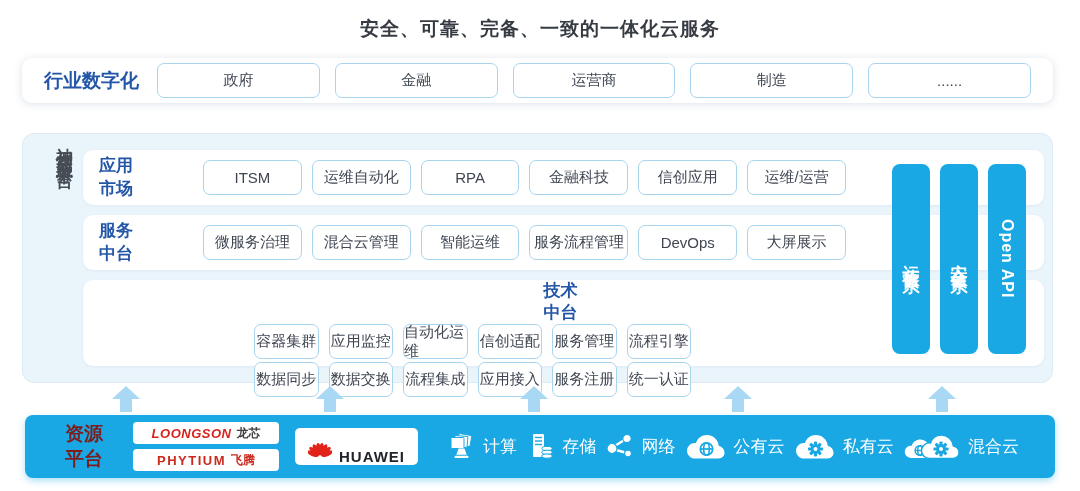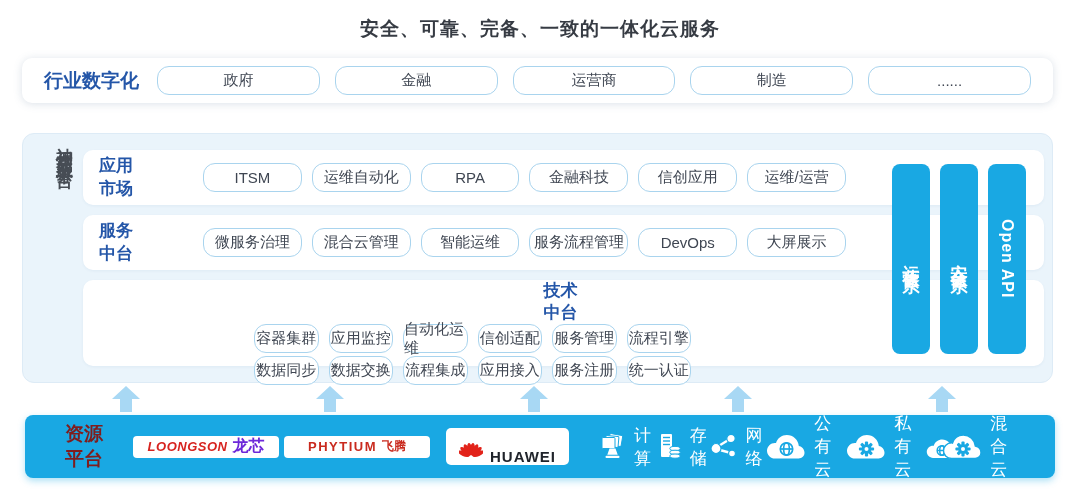--- a/index.html
+++ b/index.html
@@ -8,21 +8,21 @@
 
   .main-title { position:absolute; top:16px; left:0; width:100%; text-align:center;
     font-size:19px; font-weight:bold; color:#363b43; letter-spacing:1px; }
 
   
   .industry-box { position:absolute; left:22px; top:58px; width:1031px; height:45px;
     background:#fff; border-radius:10px; box-shadow:0 1px 8px rgba(90,120,150,.22);
     display:flex; align-items:center; padding:0 22px; }
   .industry-label { font-size:19px; font-weight:bold; color:#2456a8; white-space:nowrap; margin-right:18px; }
   .industry-items { flex:1; display:flex; gap:15px; }
-  .pill-box { flex:1; height:29px; background:#fff; border:1px solid #a9d4ee; border-radius:12px;
+  .pill-box { flex:1; height:35px; background:#fff; border:1px solid #a9d4ee; border-radius:7px;
     display:flex; align-items:center; justify-content:center; font-size:15px; color:#3f4652; }
 
   
   .arrow-row { position:absolute; left:22px; width:1031px; height:26px; }
   .arrow-row.top { top:106px;margin-top:44px; }
   .arrow-row.bottom { top:386px; }
   .up-arrow { position:absolute; top:0; width:28px; height:26px; }
   .up-arrow .head { width:0; height:0; border-left:14px solid transparent; border-right:14px solid transparent; border-bottom:13px solid #a8d8f4; }
   .up-arrow .stem { width:12px; height:13px; background:#a8d8f4; margin:0 auto; }
   .cap-label { position:absolute; left:50%; transform:translateX(-50%); top:1px;
@@ -46,25 +46,25 @@
   .pillar { width:38px; height:190px; background:#19a8e3; border-radius:8px; color:#fff;
     display:flex; align-items:center; justify-content:center; writing-mode:vertical-rl; text-orientation:mixed;
     font-size:17px; font-weight:bold; letter-spacing:4px; }
   .pillar.latin { letter-spacing:1px; font-size:16px; }
 
   
   .resource-bar { position:absolute; left:25px; top:415px; width:1030px; height:63px;
     background:#19a8e3; border-radius:8px; display:flex; align-items:center;
     box-shadow:0 3px 7px rgba(25,168,227,.35); }
   .res-label { margin-left:40px; width:42px; font-size:19px; font-weight:bold; color:#7f1d1d; line-height:1.3; }
-  .vendor-col { margin-left:26px; display:flex; flex-direction:row; gap:5px; }
+  .vendor-col { margin-left:26px; display:flex; flex-direction:column; gap:5px; }
   .vendor-pill { width:146px; height:22px; background:#fff; border-radius:4px;
     display:flex; align-items:center; justify-content:center; gap:5px; }
   .loongson-latin { font-size:13px; font-weight:bold; font-style:italic; color:#d7231f; letter-spacing:.5px; }
-  .loongson-cjk { font-size:16px; font-weight:bold; color:#6d28d9; }
+  .loongson-cjk { font-size:12px; font-weight:bold; color:#404040; }
   .phytium-latin { font-size:13px; font-weight:bold; color:#c92a1e; letter-spacing:1.5px; }
   .phytium-cjk { font-size:12px; font-weight:bold; color:#c92a1e; }
   .huawei-pill { margin-left:16px; height:37px; background:#fff; border-radius:5px;
     display:flex; align-items:flex-end; padding:0 13px; gap:7px; }
   .huawei-label { font-size:15px; font-weight:bold; color:#20242b; letter-spacing:1px; }
   .services { flex:1; display:flex; align-items:center; justify-content:space-between; padding:0 36px 0 30px; }
   .service { display:flex; align-items:center; gap:8px;justify-content:center; }
   .service-label { font-size:17px; color:#fff; }
   svg { display:block; }
 </style>

